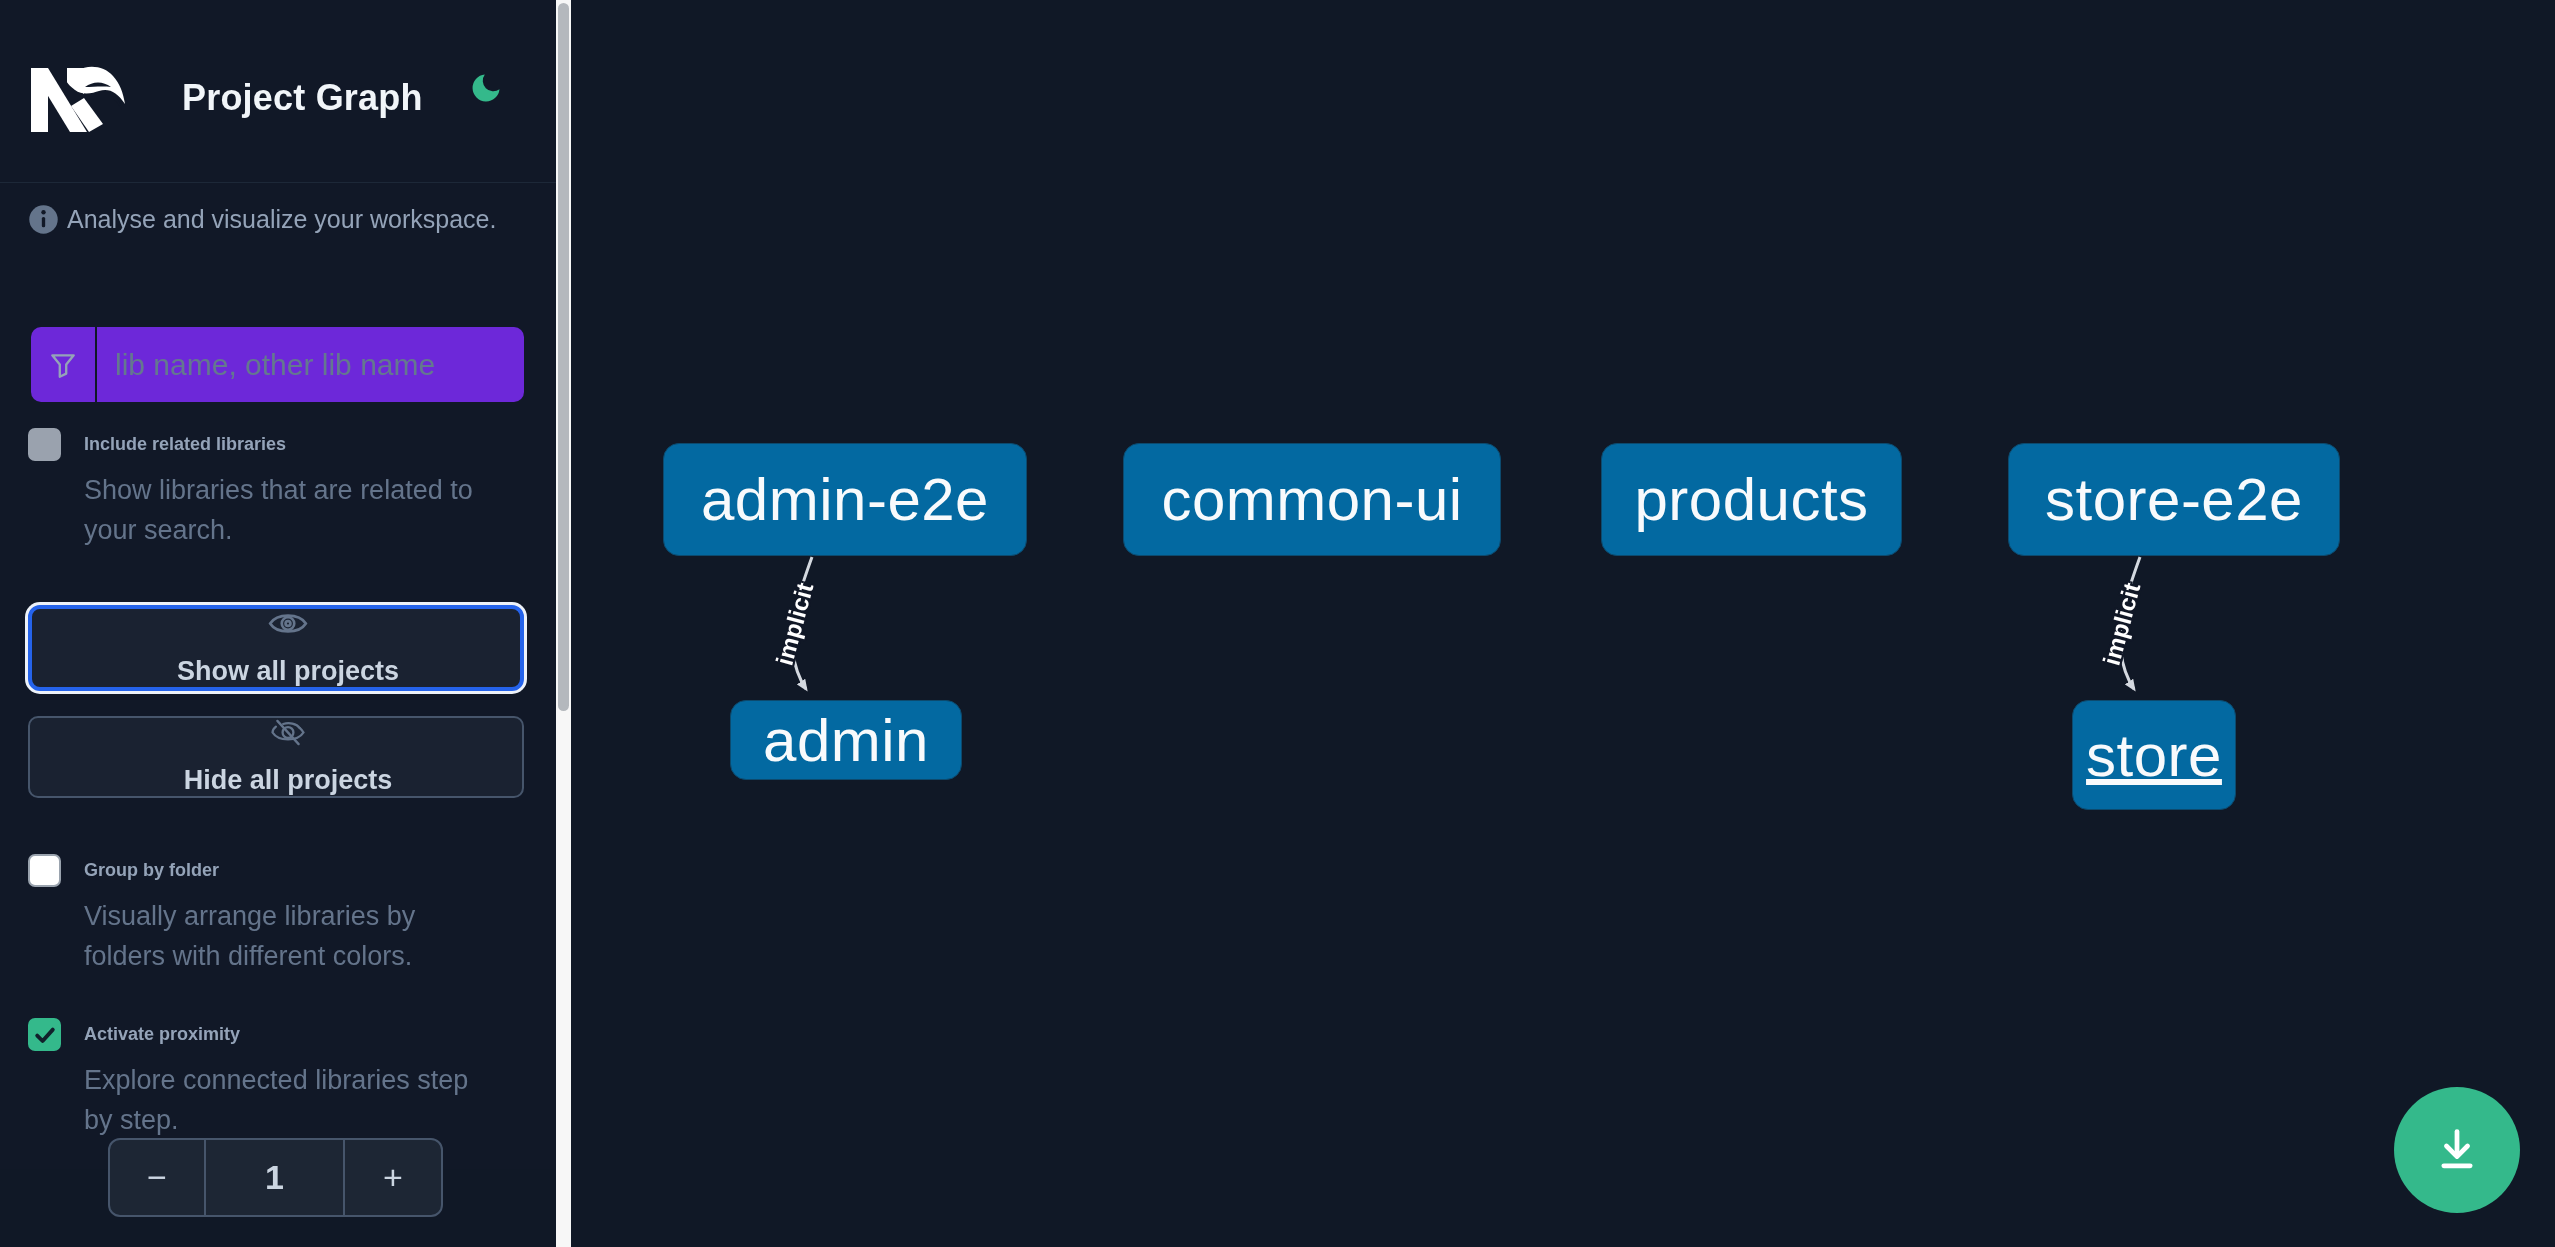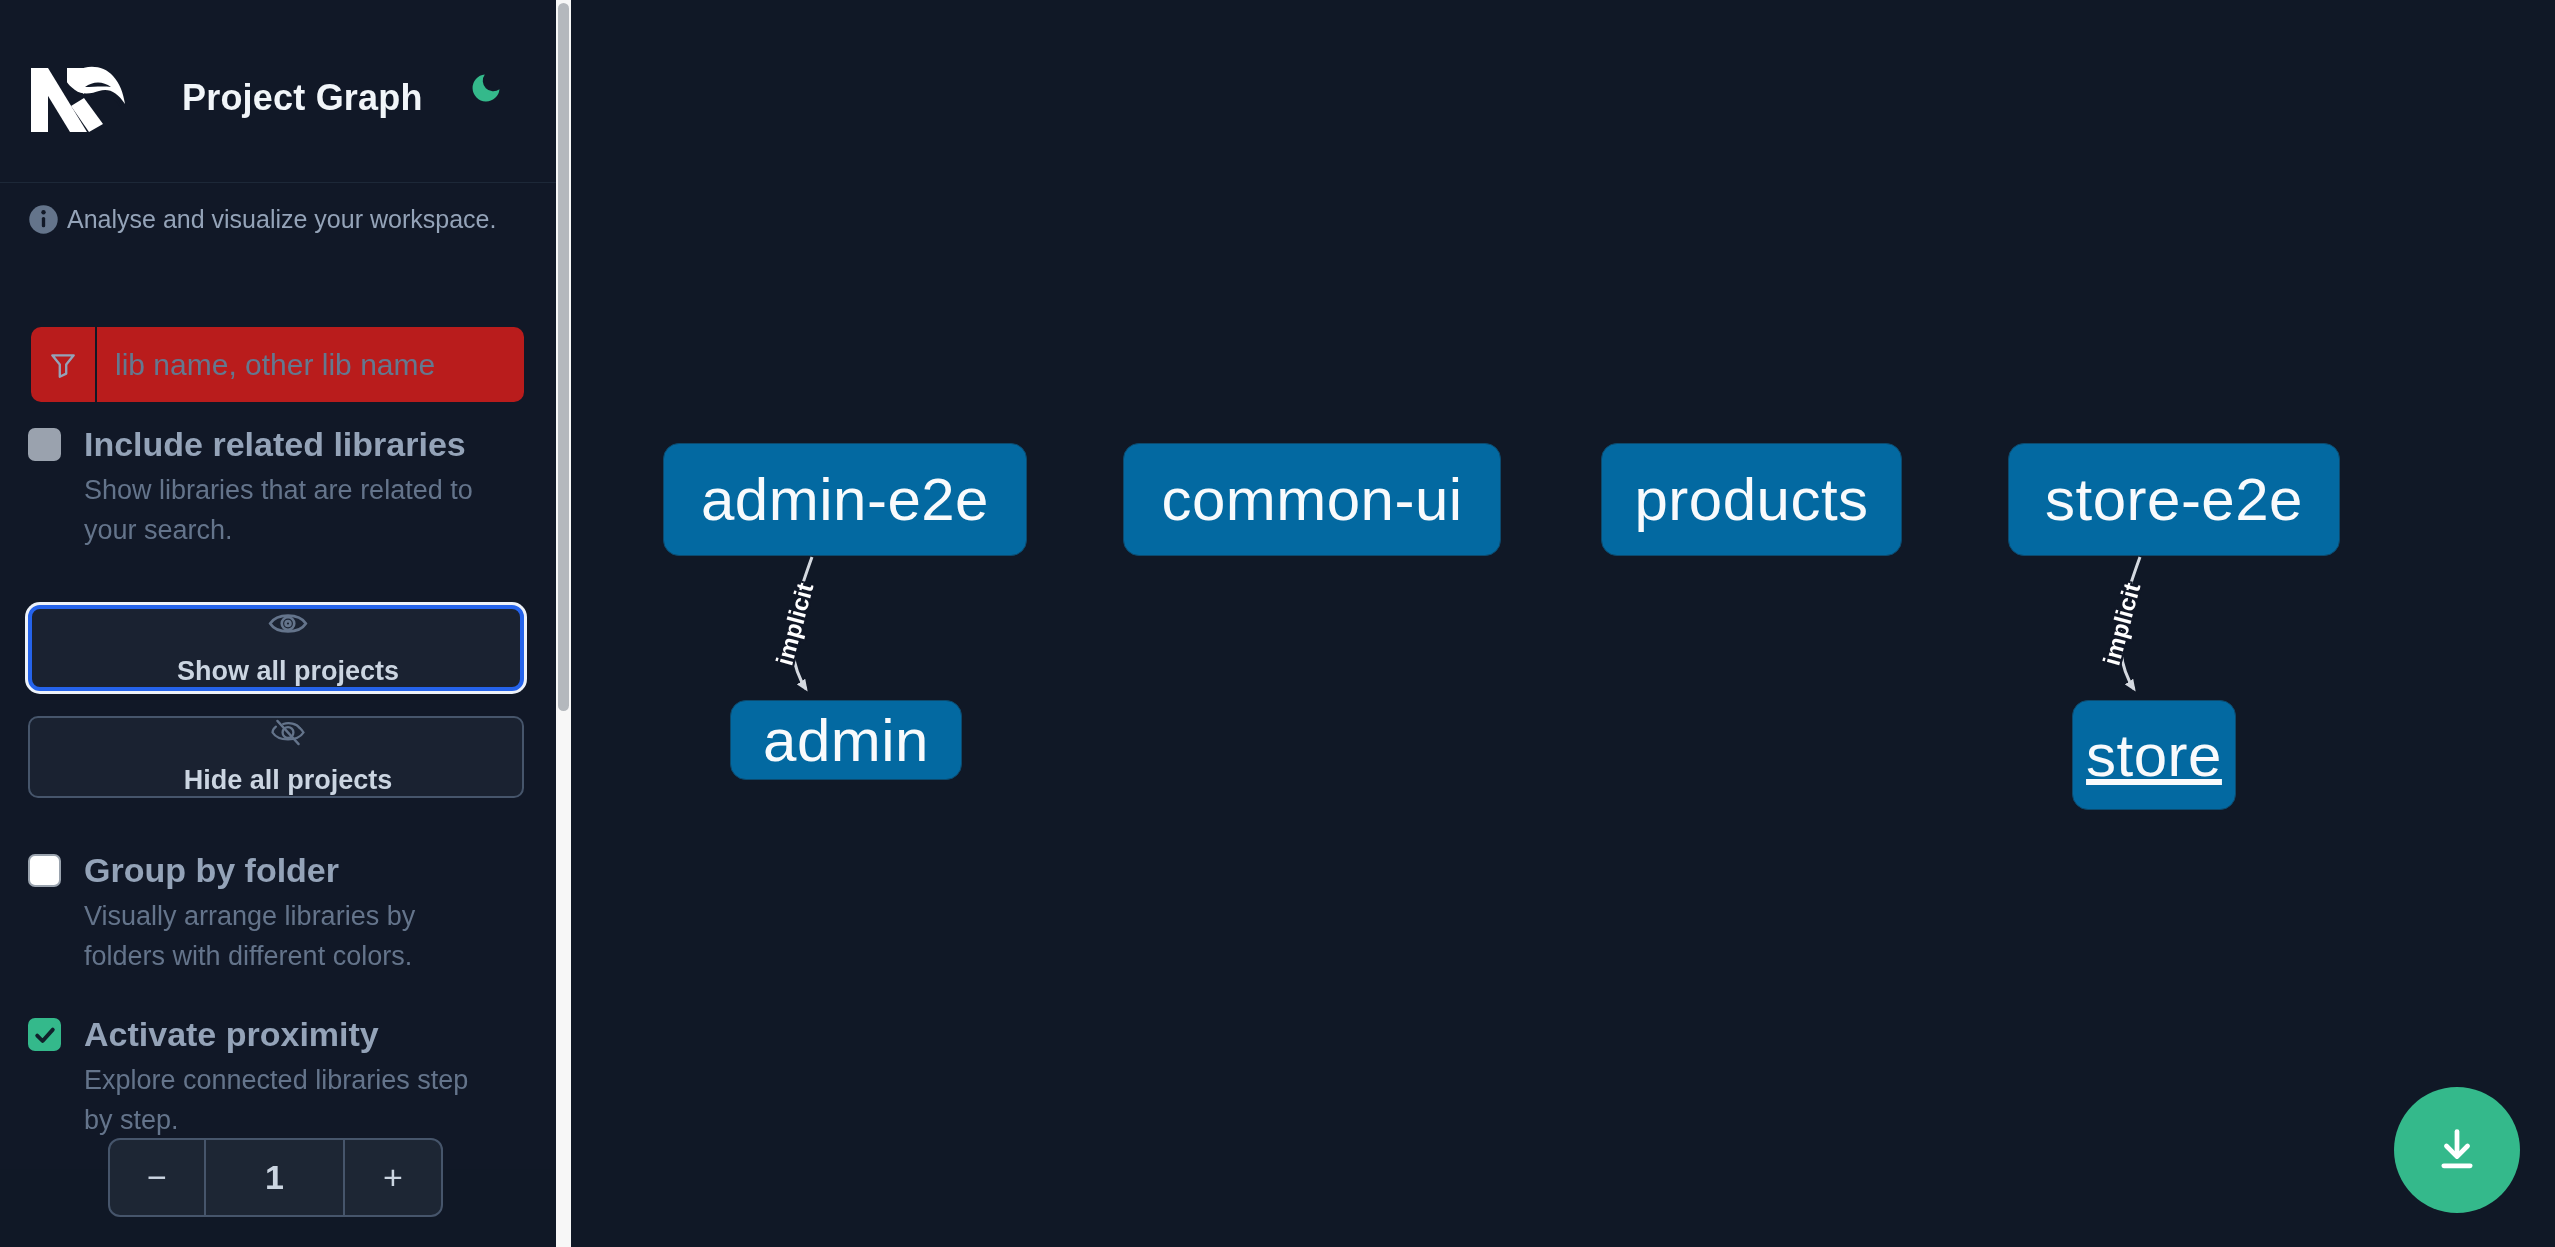--- a/index.html
+++ b/index.html
@@ -30,21 +30,21 @@
     position:absolute; right:52px; top:70px; width:36px; height:36px;
     background:none; border:none; cursor:pointer; padding:0;
   }
 
   .info-row { position:absolute; left:28px; top:204px; display:flex; align-items:center; gap:8px; }
   .info-icon { width:31px; height:31px; flex:0 0 auto; }
   .tagline { font-size:25px; color:#94a3b8; }
 
   .searchbox {
     position:absolute; left:31px; top:327px; width:493px; height:75px;
-    background:#b91c1c; border-radius:10px;
+    background:#6d28d9; border-radius:10px;
     display:flex; align-items:stretch; overflow:hidden;
   }
   .search-icon-cell {
     width:66px; display:flex; align-items:center; justify-content:center;
     border-right:2px solid #101826;
   }
   .searchbox input {
     flex:1; background:transparent; border:none; outline:none;
     font-family:"Liberation Sans", sans-serif;
     font-size:30px; color:#e2e8f0; padding:0 18px;
@@ -54,21 +54,21 @@
   .opt { position:absolute; left:28px; width:500px; }
   .opt .cbx {
     position:absolute; left:0; top:0; width:33px; height:33px; border-radius:7px;
     cursor:pointer;
   }
   .cbx.gray  { background:#9aa2ae; }
   .cbx.white { background:#ffffff; border:2px solid #9aa3ae; }
   .cbx.green { background:#34b98b; display:flex; align-items:center; justify-content:center; }
   .opt .opt-label {
     position:absolute; left:56px; top:0; line-height:33px;
-    font-size:34px; font-weight:700; color:#94a3b8; white-space:nowrap;
+    font-size:18px; font-weight:700; color:#94a3b8; white-space:nowrap;
   }
   .opt .opt-desc {
     position:absolute; left:56px; top:42px; width:400px;
     font-size:27px; line-height:40px; color:#64748b;
   }
 
   .sb-btn {
     position:absolute; left:28px; width:496px;
     background:#1a2231; border:2px solid #46556b; border-radius:10px;
     display:flex; align-items:center; gap:18px; padding-left:24px;

